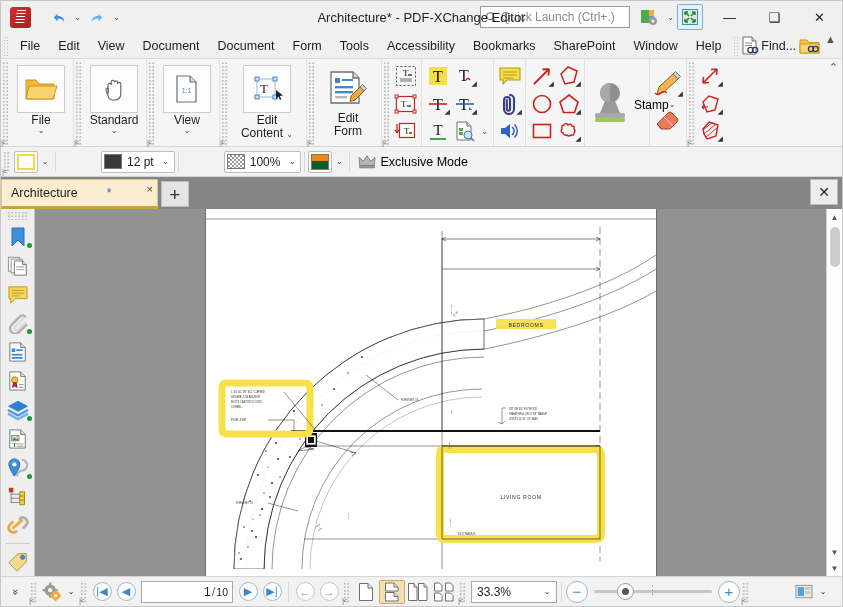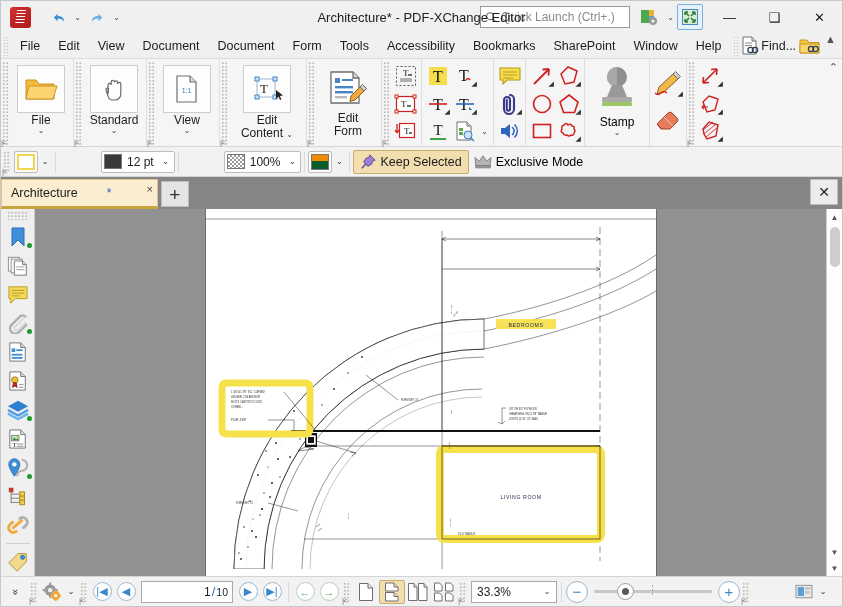--- a/index.html
+++ b/index.html
@@ -136,21 +136,21 @@
   .caret-d { font-size:8px; color:#444; line-height:8px; }
 
   .icon-col { display:flex; flex-direction:column; justify-content:space-between; padding:2px 1px;}
   .icon-row { display:flex; }
   .sm-btn {
     width:27px; height:26px; display:flex;align-items:center;justify-content:center;
     border-radius:2px; position:relative;
   }
   .sm-btn .sub { position:absolute; right:1px; bottom:1px; font-size:7px; color:#333; }
 
-  .stamp-btn { width:62px; display:flex;flex-direction:column;align-items:center;padding-top:2px;}
+  .stamp-btn { width:62px; display:flex;flex-direction:row;align-items:center;padding-top:2px;}
 
   .ribbon-right { margin-left:auto; display:flex; align-items:flex-start;}
   .ribbon-collapse { font-size:11px; color:#555; padding:2px 4px;}
 
   
   .propbar {
     flex: 0 0 30px; height: 30px;
     background: #f2f2f2; border-bottom: 1px solid #d4d4d4;
     display: flex; align-items: center; padding-left: 2px;
   }
@@ -786,27 +786,20 @@
 
     <div class="pb-sep"></div>
 
     <div class="swatch-btn">
       <div class="orangeswatch"></div>
     </div>
     <div class="dd-caret">⌄</div>
 
     <div class="pb-sep"></div>
 
-    <div class="toggle-on">
-      <svg width="16" height="16" viewBox="0 0 18 18">
-        <path d="M11 1 L17 7 L14 8 L13.5 11 L9 14 L4 9 L7 4.5 L10 4Z" fill="#9b7fd4" stroke="#5c4591"></path>
-        <line x1="7" y1="11" x2="2" y2="16" stroke="#5c4591" stroke-width="1.5"></line>
-      </svg>
-      <span>Keep Selected</span>
-    </div>
 
     <div class="pb-btn">
       <svg width="18" height="16" viewBox="0 0 20 16">
         <path d="M2 12 L1 3 L6 7 L10 1 L14 7 L19 3 L18 12Z" fill="#b5b5b5" stroke="#7d7d7d"></path>
         <rect x="2" y="12" width="16" height="2.5" fill="#9a9a9a" stroke="#7d7d7d"></rect>
       </svg>
       <span>Exclusive Mode</span>
     </div>
 
   </div>

